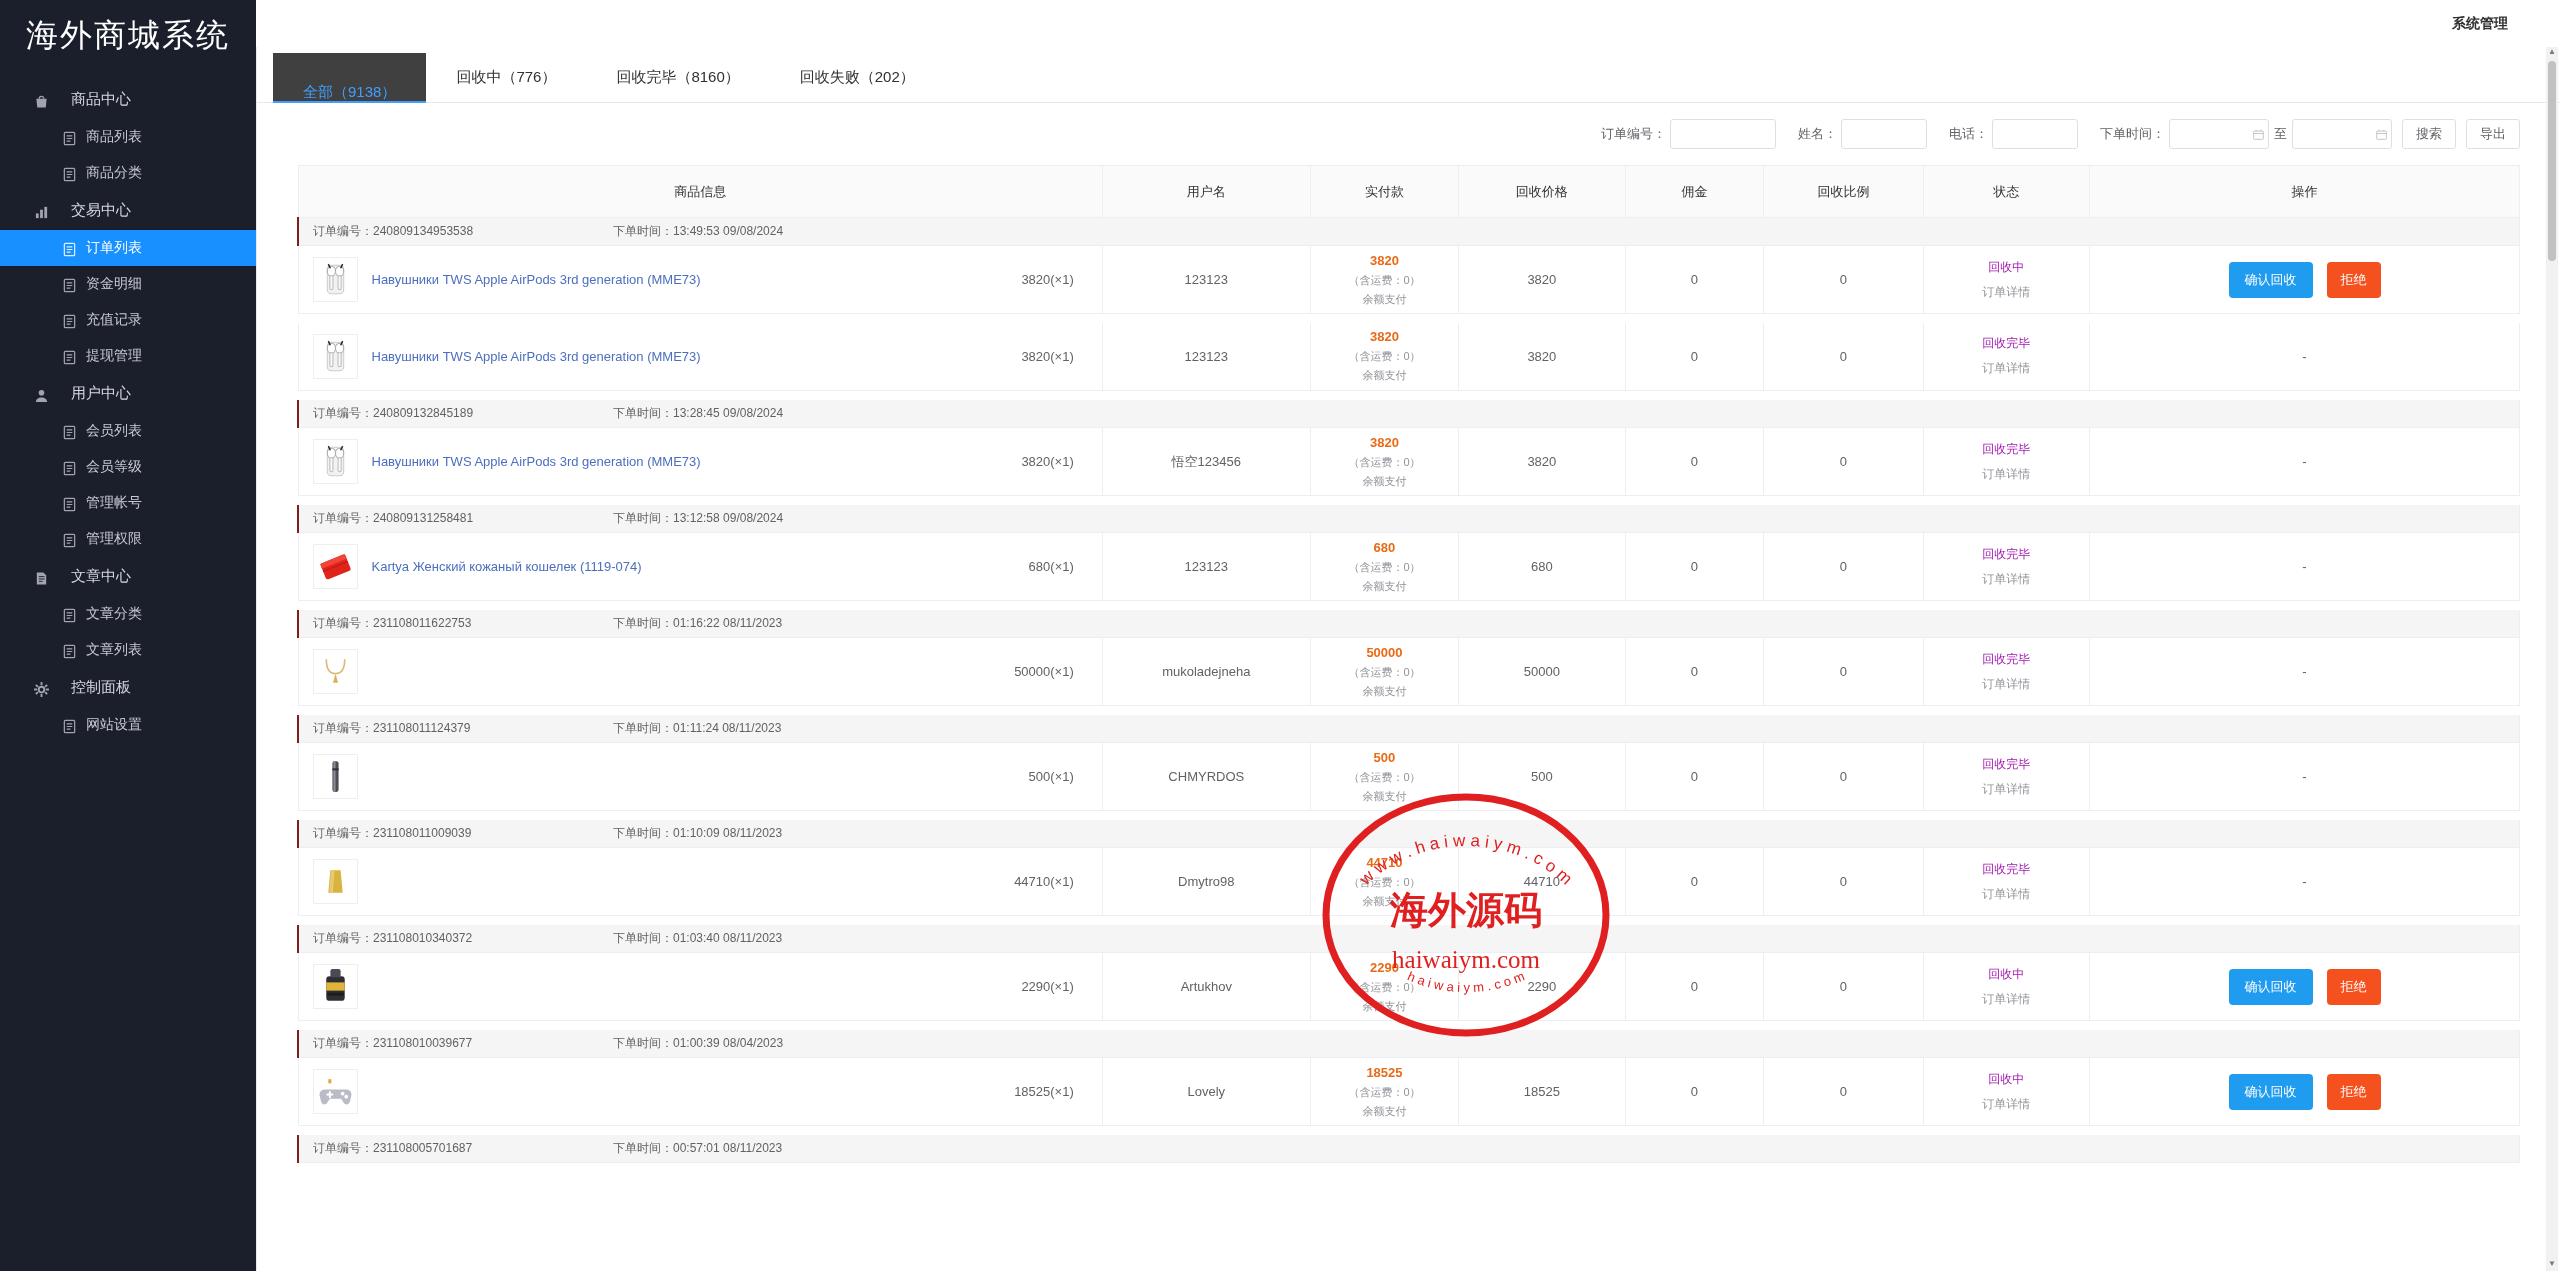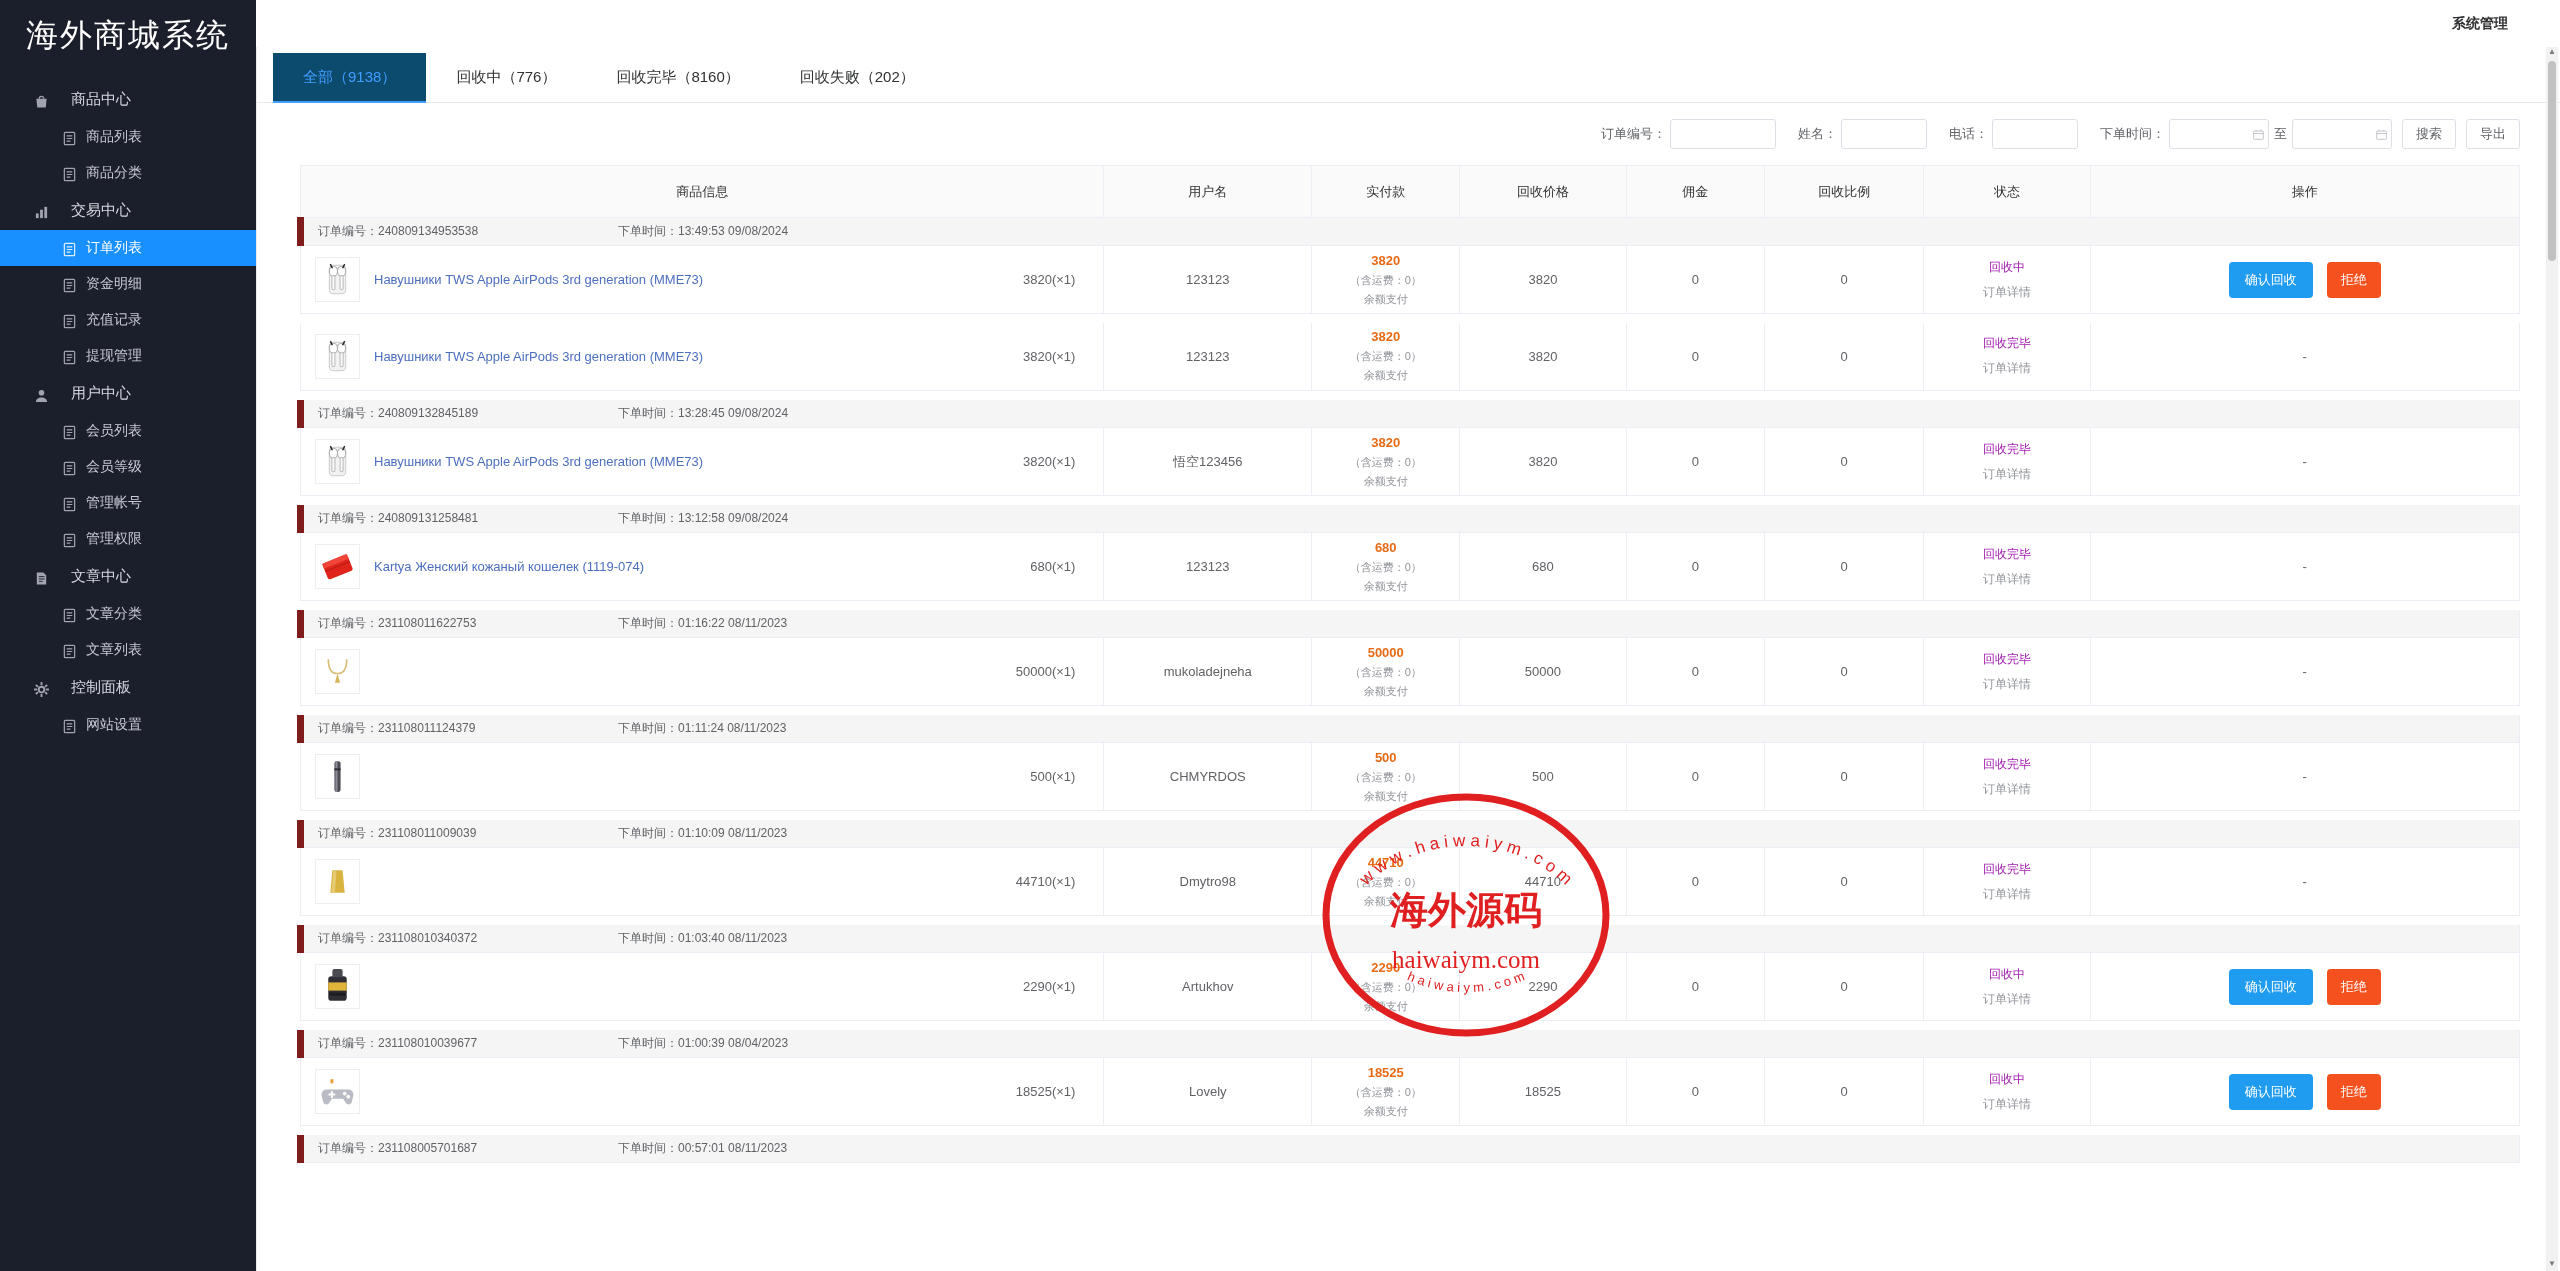--- a/index.html
+++ b/index.html
@@ -51,21 +51,21 @@
   
   .tabs {
     display: flex; align-items: stretch; height: 56px;
     border-bottom: 1px solid #e8e8e8; padding-left: 16px; padding-top: 6px;
   }
   .tab {
     display: flex; align-items: center; justify-content: center;
     padding: 0 30px; font-size: 15px; color: #303133; cursor: pointer;
     position: relative; min-width: 120px;
   }
-  .tab.active { color: #409eff; background: #0c4a6e; }
+  .tab.active { color: #409eff; background: #404040; align-items: flex-end; }
   .tab.active::after {
     content: ""; position: absolute; left: 0; right: 0; bottom: -1px;
     height: 2px; background: #409eff;
   }
 
   
   .filterbar {
     display: flex; align-items: center; justify-content: flex-end;
     gap: 0; padding: 14px 40px 14px 0; height: 62px;
   }
@@ -94,21 +94,21 @@
   
   .tablewrap { flex: 1; overflow: hidden; padding: 0 40px 0 40px; position: relative; }
   table.orders { width: 100%; border-collapse: collapse; table-layout: fixed; }
   table.orders th {
     background: #fafafa; border: 1px solid #ebeef5; border-left: none;
     font-size: 13px; font-weight: normal; color: #303133;
     height: 52px; text-align: center;
   }
   table.orders th:first-child { border-left: 1px solid #ebeef5; }
   .grouprow td {
-    background: #f5f5f5; border-left: 7px solid #7f1d1d;
+    background: #f5f5f5; border-left: 2px solid #7f1d1d;
     border-right: 1px solid #ebeef5; border-bottom: 1px solid #ebeef5;
     height: 28px; padding: 0 0 0 14px;
   }
   .grouprow .meta { display: flex; align-items: center; font-size: 12px; color: #606266; }
   .grouprow .meta .ordno { min-width: 300px; }
   .datarow td {
     border: 1px solid #ebeef5; border-top: none;
     font-size: 13px; color: #606266; text-align: center;
     height: 68px; vertical-align: middle; background: #fff;
   }

